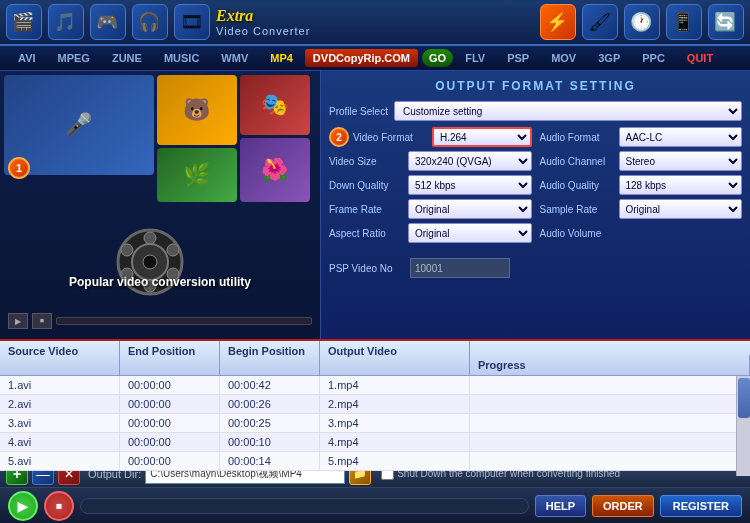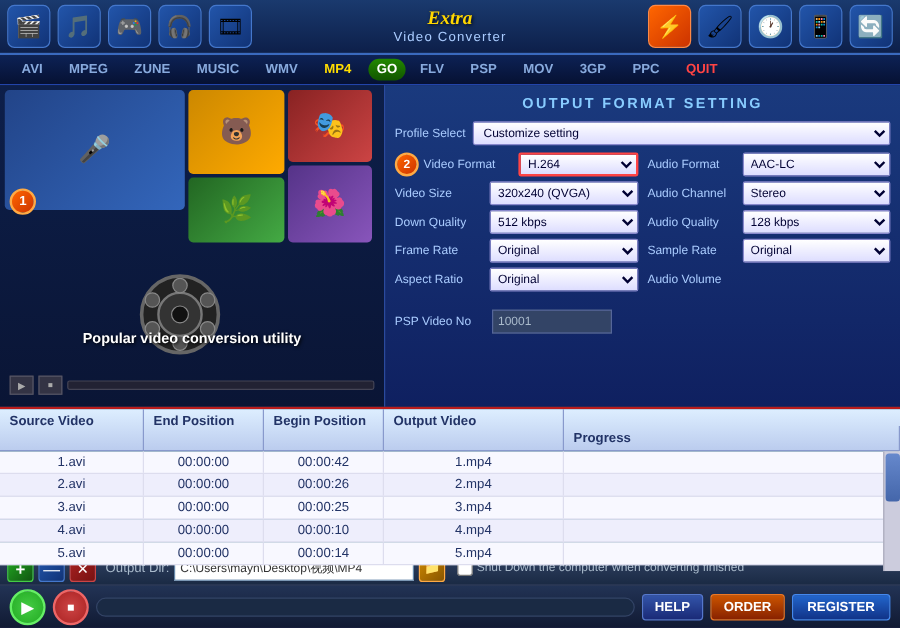--- a/index.html
+++ b/index.html
@@ -20,21 +20,21 @@
       display: flex; align-items: center; justify-content: center;
       cursor: pointer;
       font-size: 18px;
     }
     .nav-icon.blue-bg { background: linear-gradient(135deg, #2255aa, #113377); border: 1px solid #4477cc; }
     .nav-icon.orange { background: linear-gradient(135deg, #ff6600, #cc3300); border: 1px solid #ff8844; }
 
     
     .title-area {
       flex: 1;
-      text-align: center;
+      text-align: left;
     }
     .title-area .extra {
       font-size: 16px; font-style: italic; font-weight: bold;
       color: #ffd700;
       font-family: Georgia, serif;
       text-shadow: 1px 1px 3px rgba(0,0,0,0.8);
     }
     .title-area .subtitle {
       font-size: 11px; color: #aaccff;
       letter-spacing: 1px;
@@ -263,21 +263,20 @@
     .file-col-header:nth-child(2) { width: 100px; }
     .file-col-header:nth-child(3) { width: 100px; }
     .file-col-header:nth-child(4) { width: 150px; }
     .file-col-header:nth-child(5) { flex: 1; margin-top: 14px; }
 
     .file-list-body { overflow-y: hidden; position: relative; }
     .file-row {
       display: flex;
       border-bottom: 1px solid #dde;
       background: #f8f8ff;
-      text-align: center;
     }
     .file-row:nth-child(even) { background: #eeeefc; }
     .file-cell {
       padding: 3px 8px;
       font-size: 11px;
       color: #223366;
       border-right: 1px solid #dde;
     }
     .file-cell:nth-child(1) { width: 120px; }
     .file-cell:nth-child(2) { width: 100px; }
@@ -491,20 +490,21 @@
   <div class="nav-icon blue-bg">🔄</div>
 </div>
 
 <div class="tab-bar">
   <span class="tab-item">AVI</span>
   <span class="tab-item">MPEG</span>
   <span class="tab-item">ZUNE</span>
   <span class="tab-item">MUSIC</span>
   <span class="tab-item">WMV</span>
   <span class="tab-item yellow active">MP4</span>
+  <span class="tab-dvd">DVDCopyRip.COM</span>
   <span class="tab-go">GO</span>
   <span class="tab-item">FLV</span>
   <span class="tab-item">PSP</span>
   <span class="tab-item">MOV</span>
   <span class="tab-item">3GP</span>
   <span class="tab-item">PPC</span>
   <span class="tab-item" style="color:#ff4444;font-weight:bold;">QUIT</span>
 </div>
 
 <div class="main-content">

